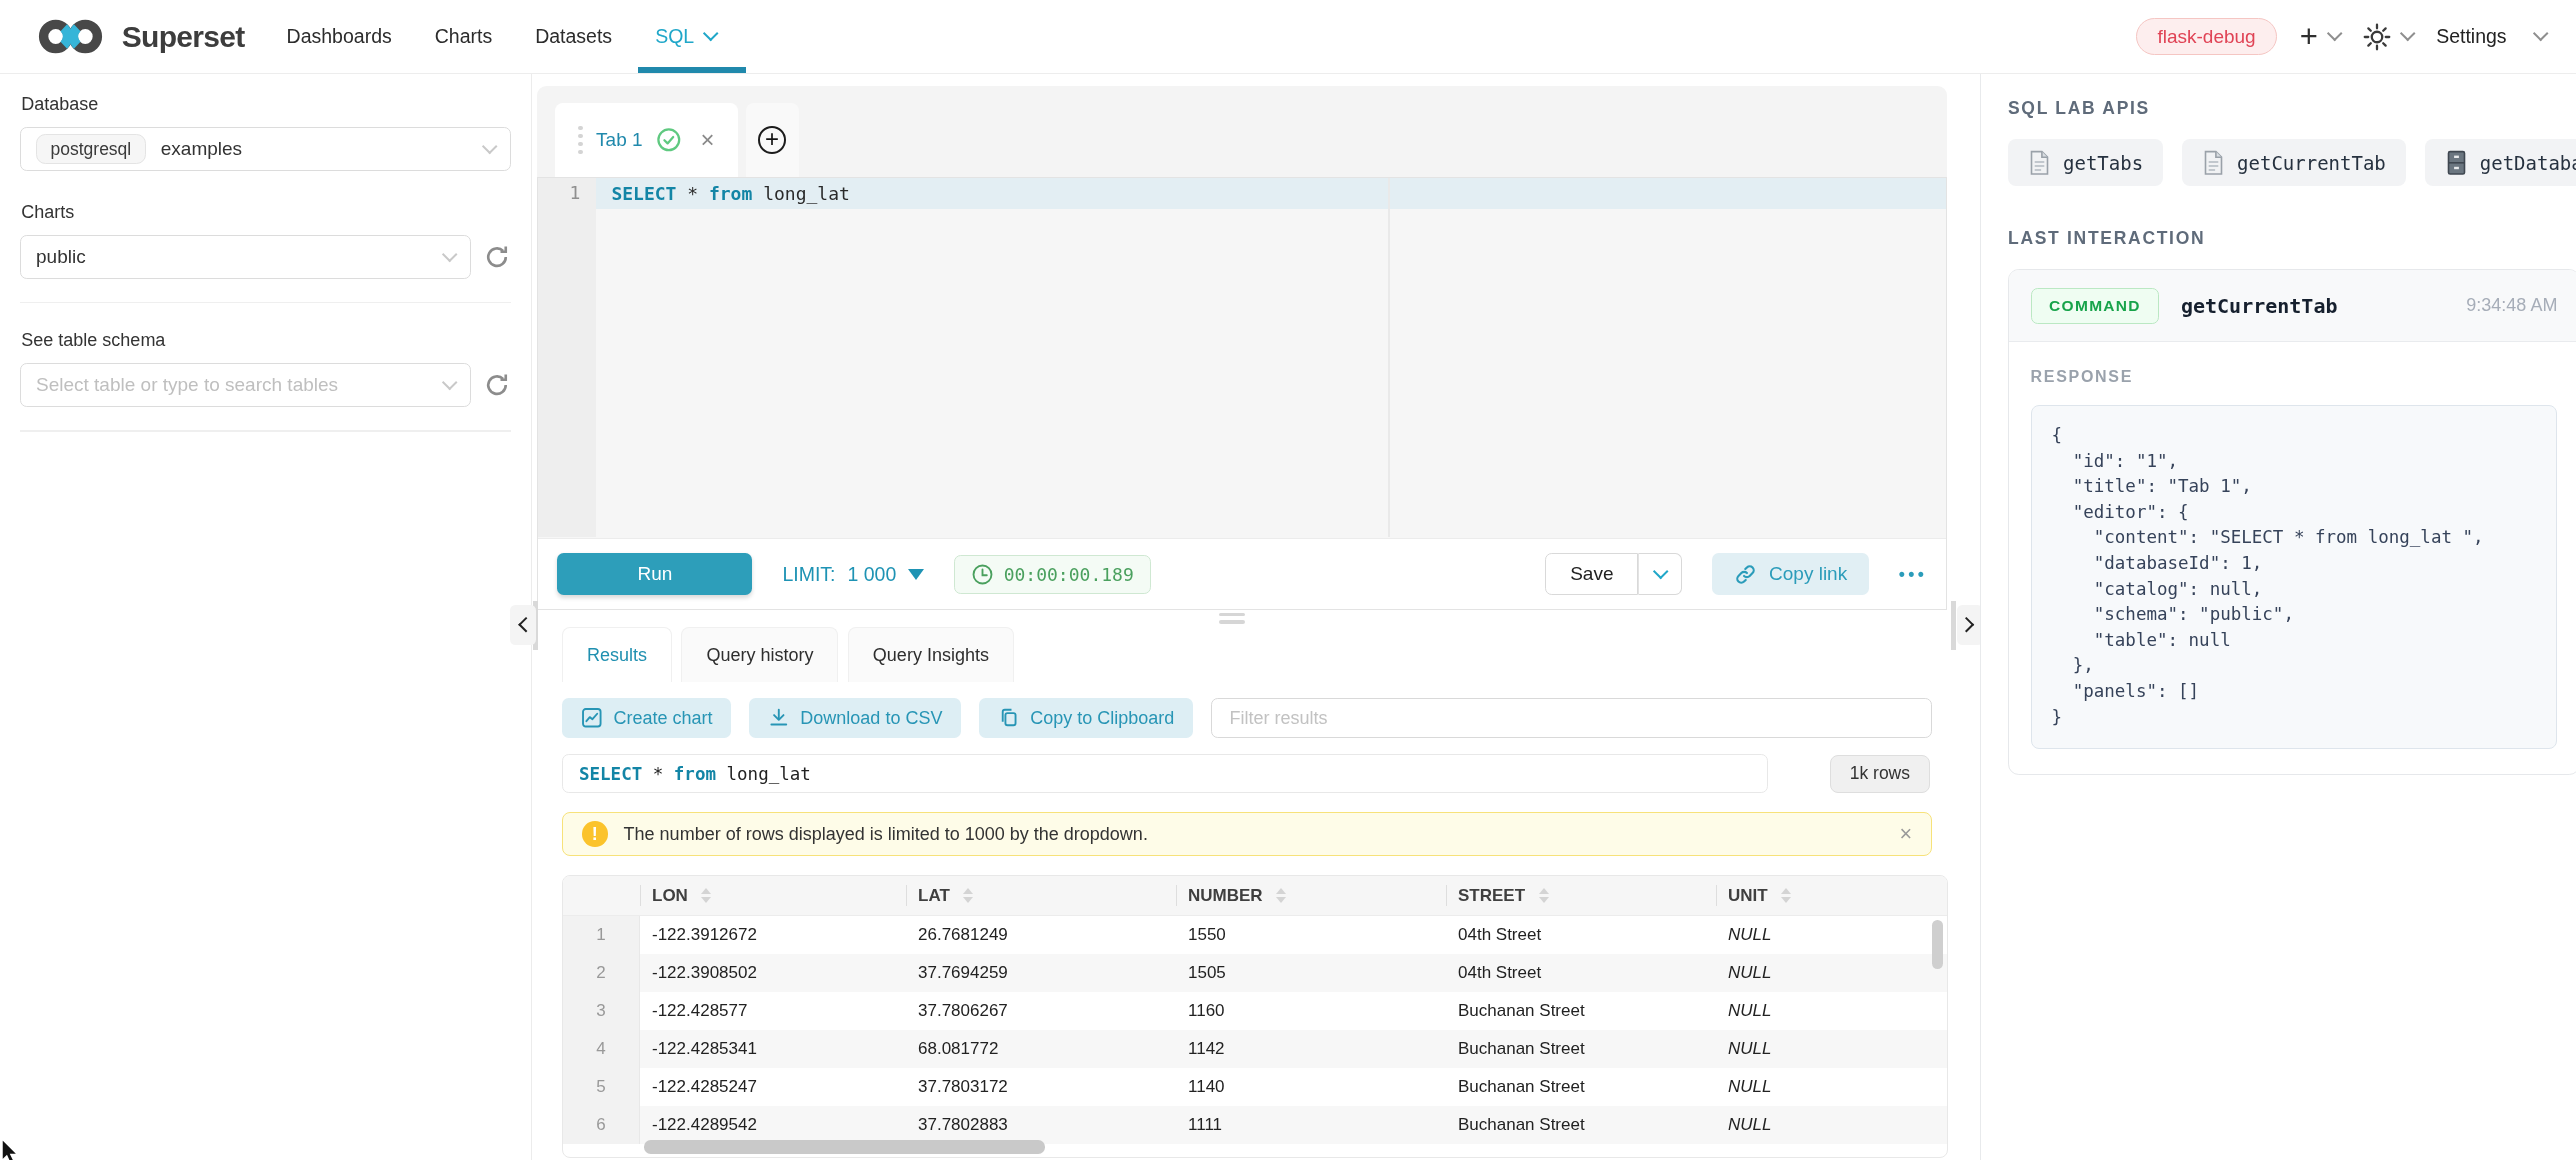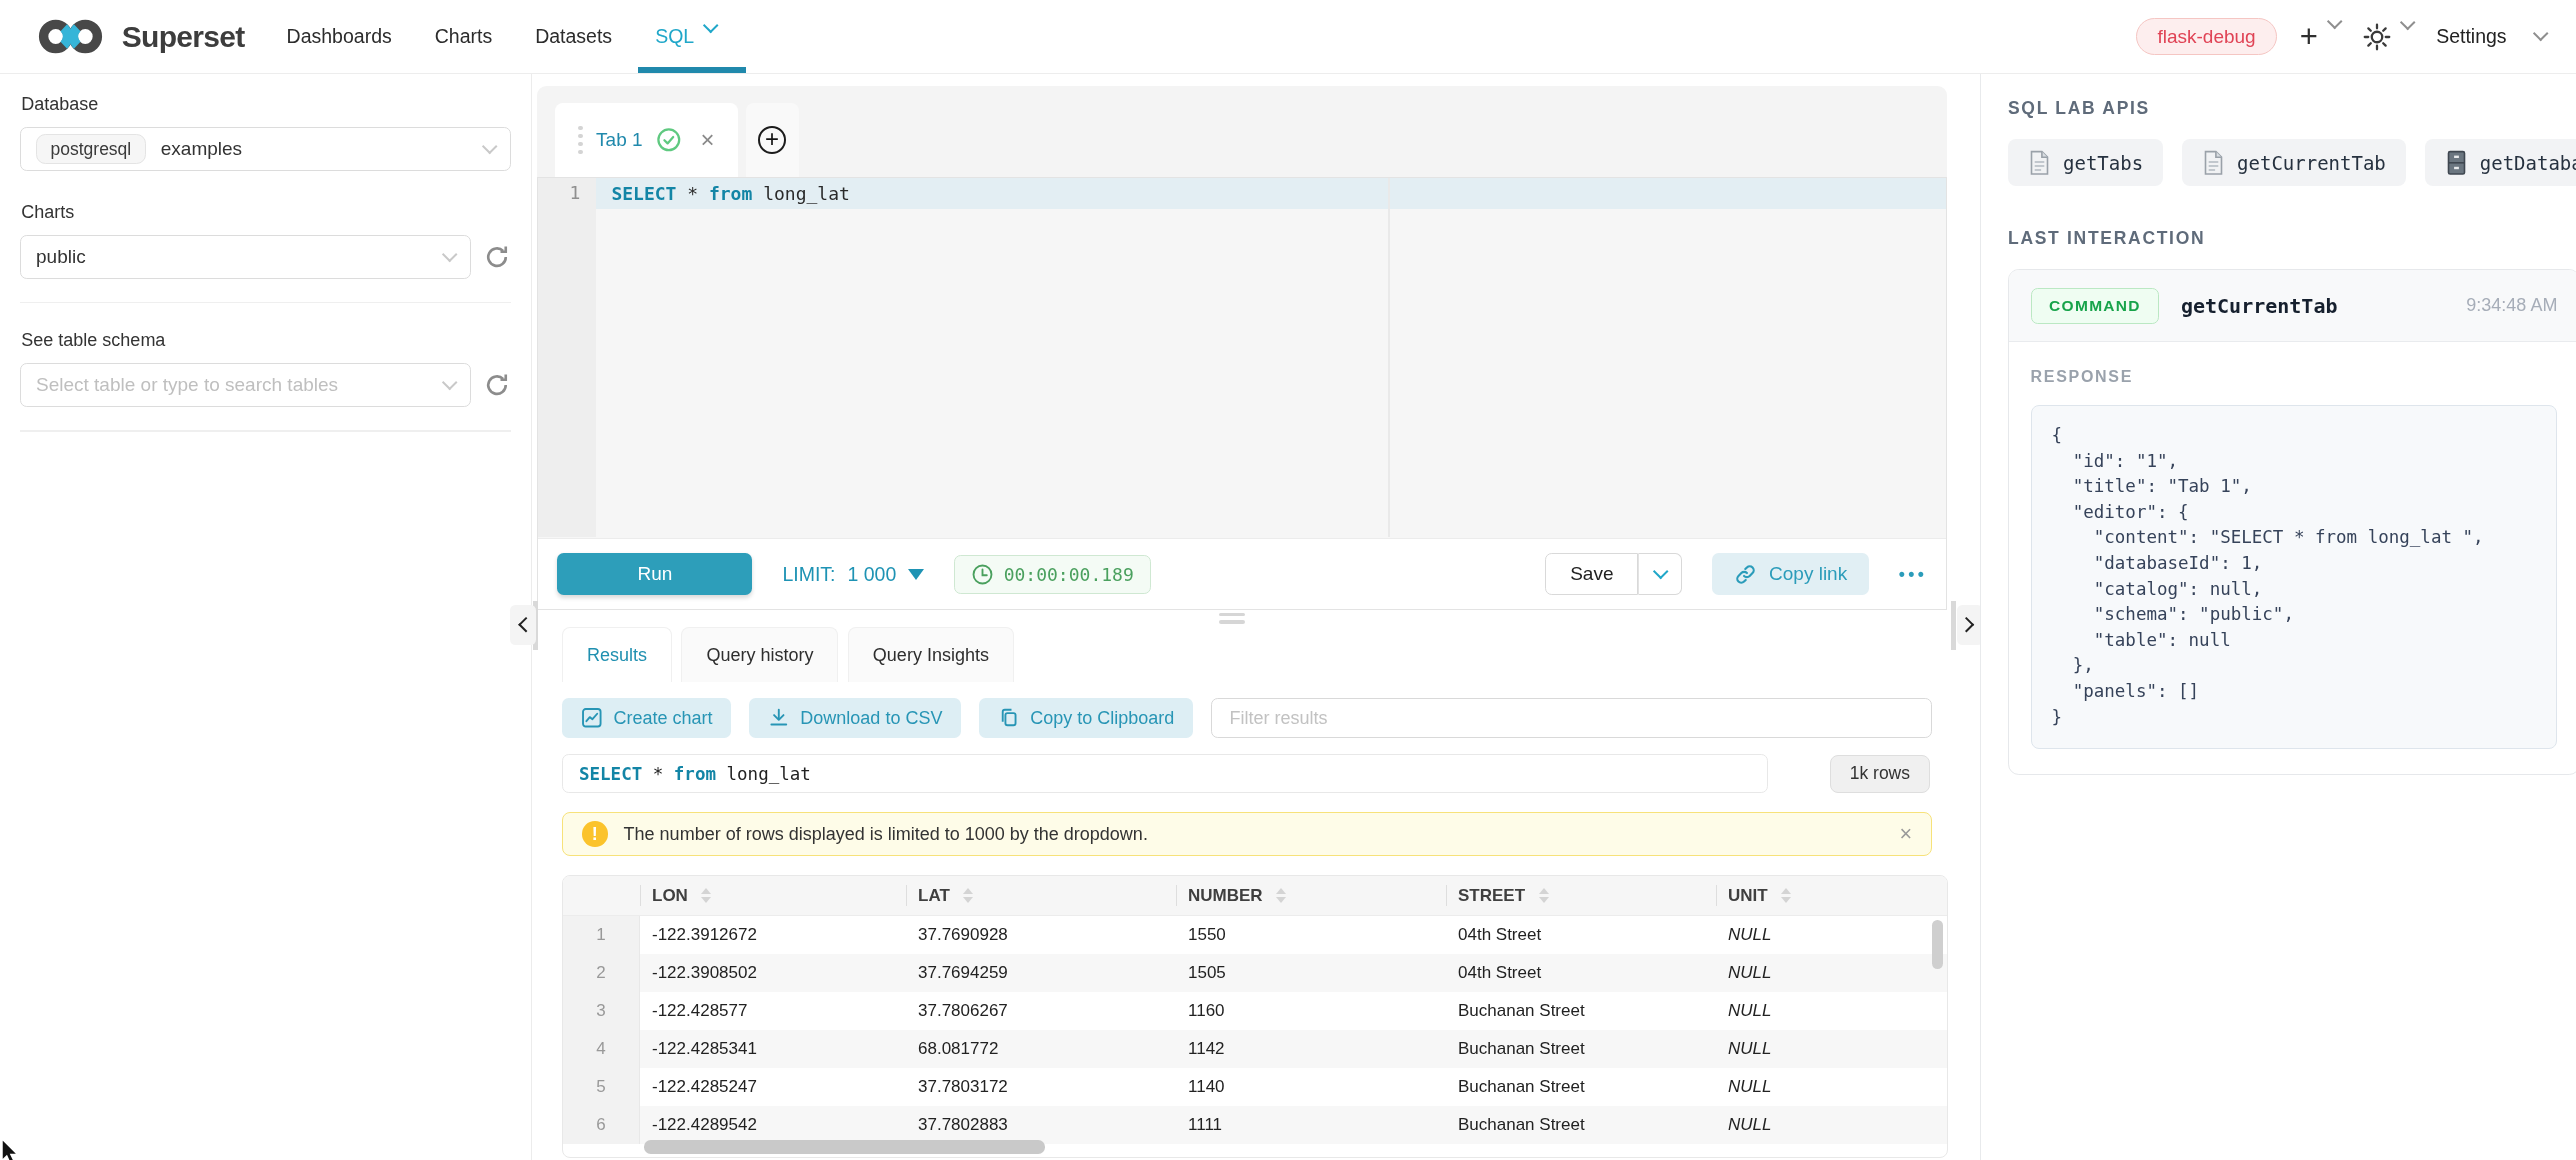--- a/index.html
+++ b/index.html
@@ -5,21 +5,21 @@
   html,body{margin:0;padding:0}
   body{width:2576px;height:1161px;position:relative;background:#fff;overflow:hidden;
        font-family:"Liberation Sans",sans-serif;color:#222}
 
   
   .nav{position:absolute;top:0;left:0;right:0;height:74px;border-bottom:1.3px solid #ededed;
        display:flex;align-items:center;padding:0 30px;box-sizing:border-box;background:#fff}
   .brand{display:flex;align-items:center;gap:10.8px}
   .brand-text{font-size:30px;font-weight:700;color:#3d3d3d;letter-spacing:-0.7px}
   .nav-links{display:flex;gap:43px;margin-left:42px;font-size:19.5px;color:#2c2c2c}
-  .nav-link{display:flex;align-items:flex-start;gap:10.8px;position:relative;cursor:pointer}
+  .nav-link{display:flex;align-items:center;gap:10.8px;position:relative;cursor:pointer}
   .nav-link.active{color:#20a7c9}
   .nav-link.active::after{content:"";position:absolute;left:-17.5px;right:-30px;bottom:-25px;height:6px;background:#2089ac}
   .chev{width:9.4px;height:9.4px;border-right:2px solid #8f8f8f;border-bottom:2px solid #8f8f8f;
         transform:rotate(45deg);margin-top:-5.4px}
   .chev.teal{border-color:#20a7c9}
   .nav-right{margin-left:auto;display:flex;align-items:center;gap:23px}
   .env-badge{color:#e04355;background:#fdeeee;border:1.3px solid #f5c6c3;border-radius:673px;
              padding:6.7px 20px;font-size:19px}
   .plus-glyph{font-size:31px;font-weight:400;color:#2f2f2f;line-height:1}
   .settings{font-size:19.5px;color:#222;display:flex;align-items:center;gap:28px}
@@ -405,21 +405,21 @@
           <span class="sort">
               <span class="s-up"></span>
               <span class="s-down"></span>
             </span>
         </div>
       </div>
       <div>
           <div class="trow">
             <div class="tcell gut">1</div>
             <div class="tcell">-122.3912672</div>
-            <div class="tcell">37.7690928</div>
+            <div class="tcell">26.7681249</div>
             <div class="tcell">1550</div>
             <div class="tcell">04th Street</div>
             <div class="tcell null">NULL</div>
           </div>
           <div class="trow alt">
             <div class="tcell gut">2</div>
             <div class="tcell">-122.3908502</div>
             <div class="tcell">37.7694259</div>
             <div class="tcell">1505</div>
             <div class="tcell">04th Street</div>

